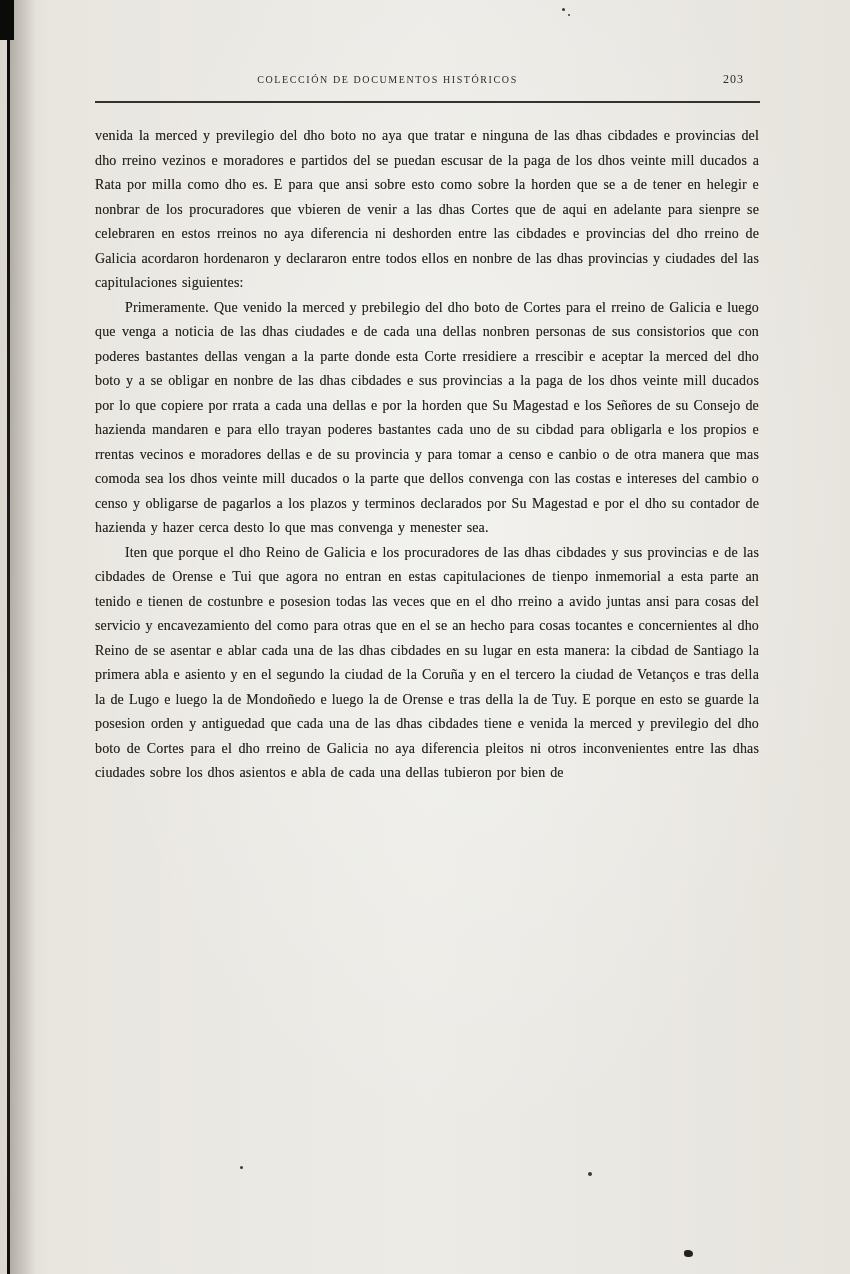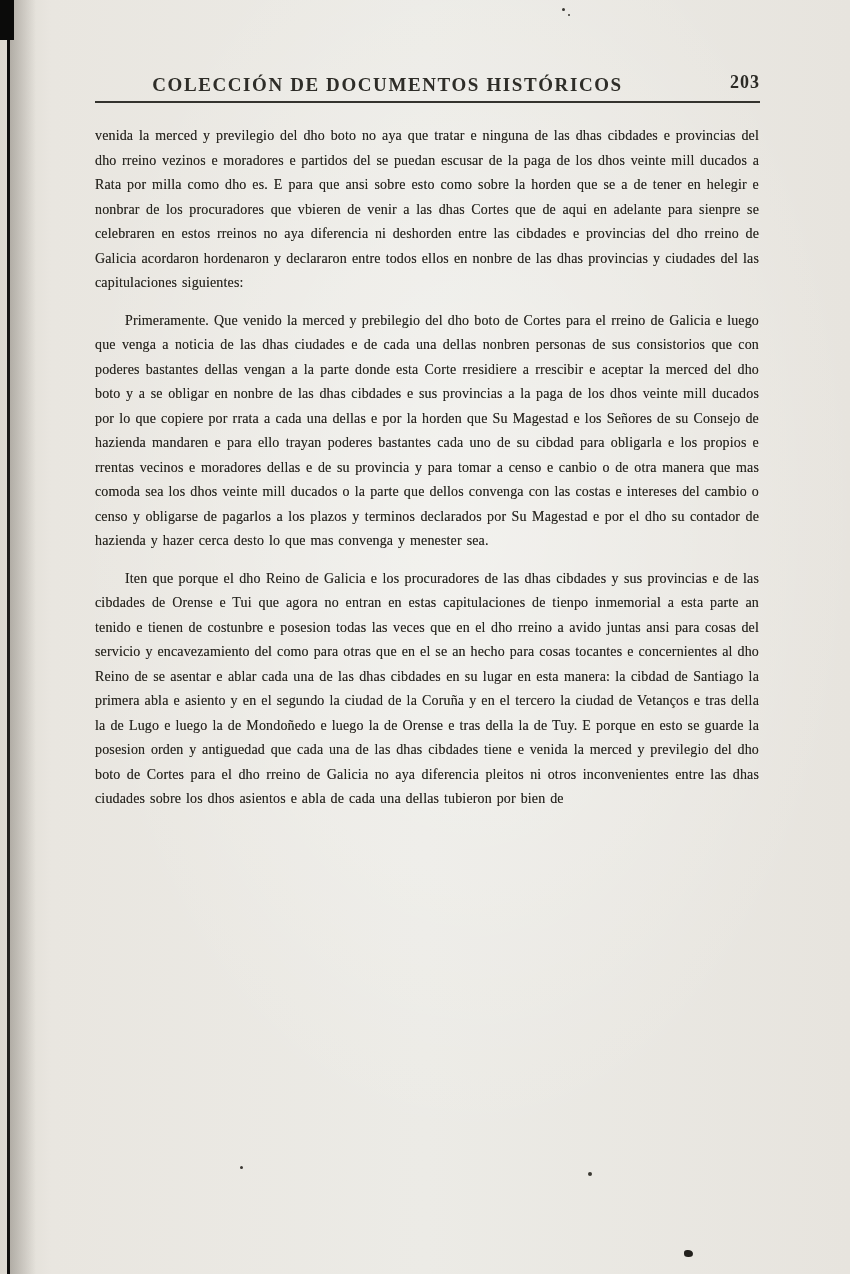--- a/index.html
+++ b/index.html
@@ -62,32 +62,32 @@
     left: 95px;
     top: 74px;
     width: 665px;
     height: 26px;
   }
   .header-title {
     position: absolute;
     left: 0;
     right: 80px;
     text-align: center;
-    font-size: 19px;
-    font-weight: bold;
+    font-size: 10px;
+    font-weight: normal;
     letter-spacing: 1.6px;
     color: #2e2d28;
     white-space: nowrap;
   }
   .header-pagenum {
     position: absolute;
-    right: 0;
+    right: 16px;
     top: -2px;
-    font-size: 18px;
-    font-weight: bold;
+    font-size: 12px;
+    font-weight: normal;
     letter-spacing: 1px;
     color: #2b2a25;
   }
   .header-rule {
     position: absolute;
     left: 95px;
     top: 101px;
     width: 665px;
     height: 0;
     border-top: 2.5px solid #34332e;
@@ -104,21 +104,20 @@
     text-align: justify;
     letter-spacing: 0.15px;
     word-spacing: 1.2px;
     text-shadow: 0 0 0.5px rgba(40,36,30,0.5);
   }
   .text-block p {
     margin: 0;
   }
   .text-block p.indent {
     text-indent: 30px;
-    margin-top: 13px;
   }
 </style>
 </head>
 <body>
 
 <div class="page-surface"></div>
 
 <div class="binding-shadow"></div>
 <div class="binding-line"></div>
 <div class="corner-mark"></div>

